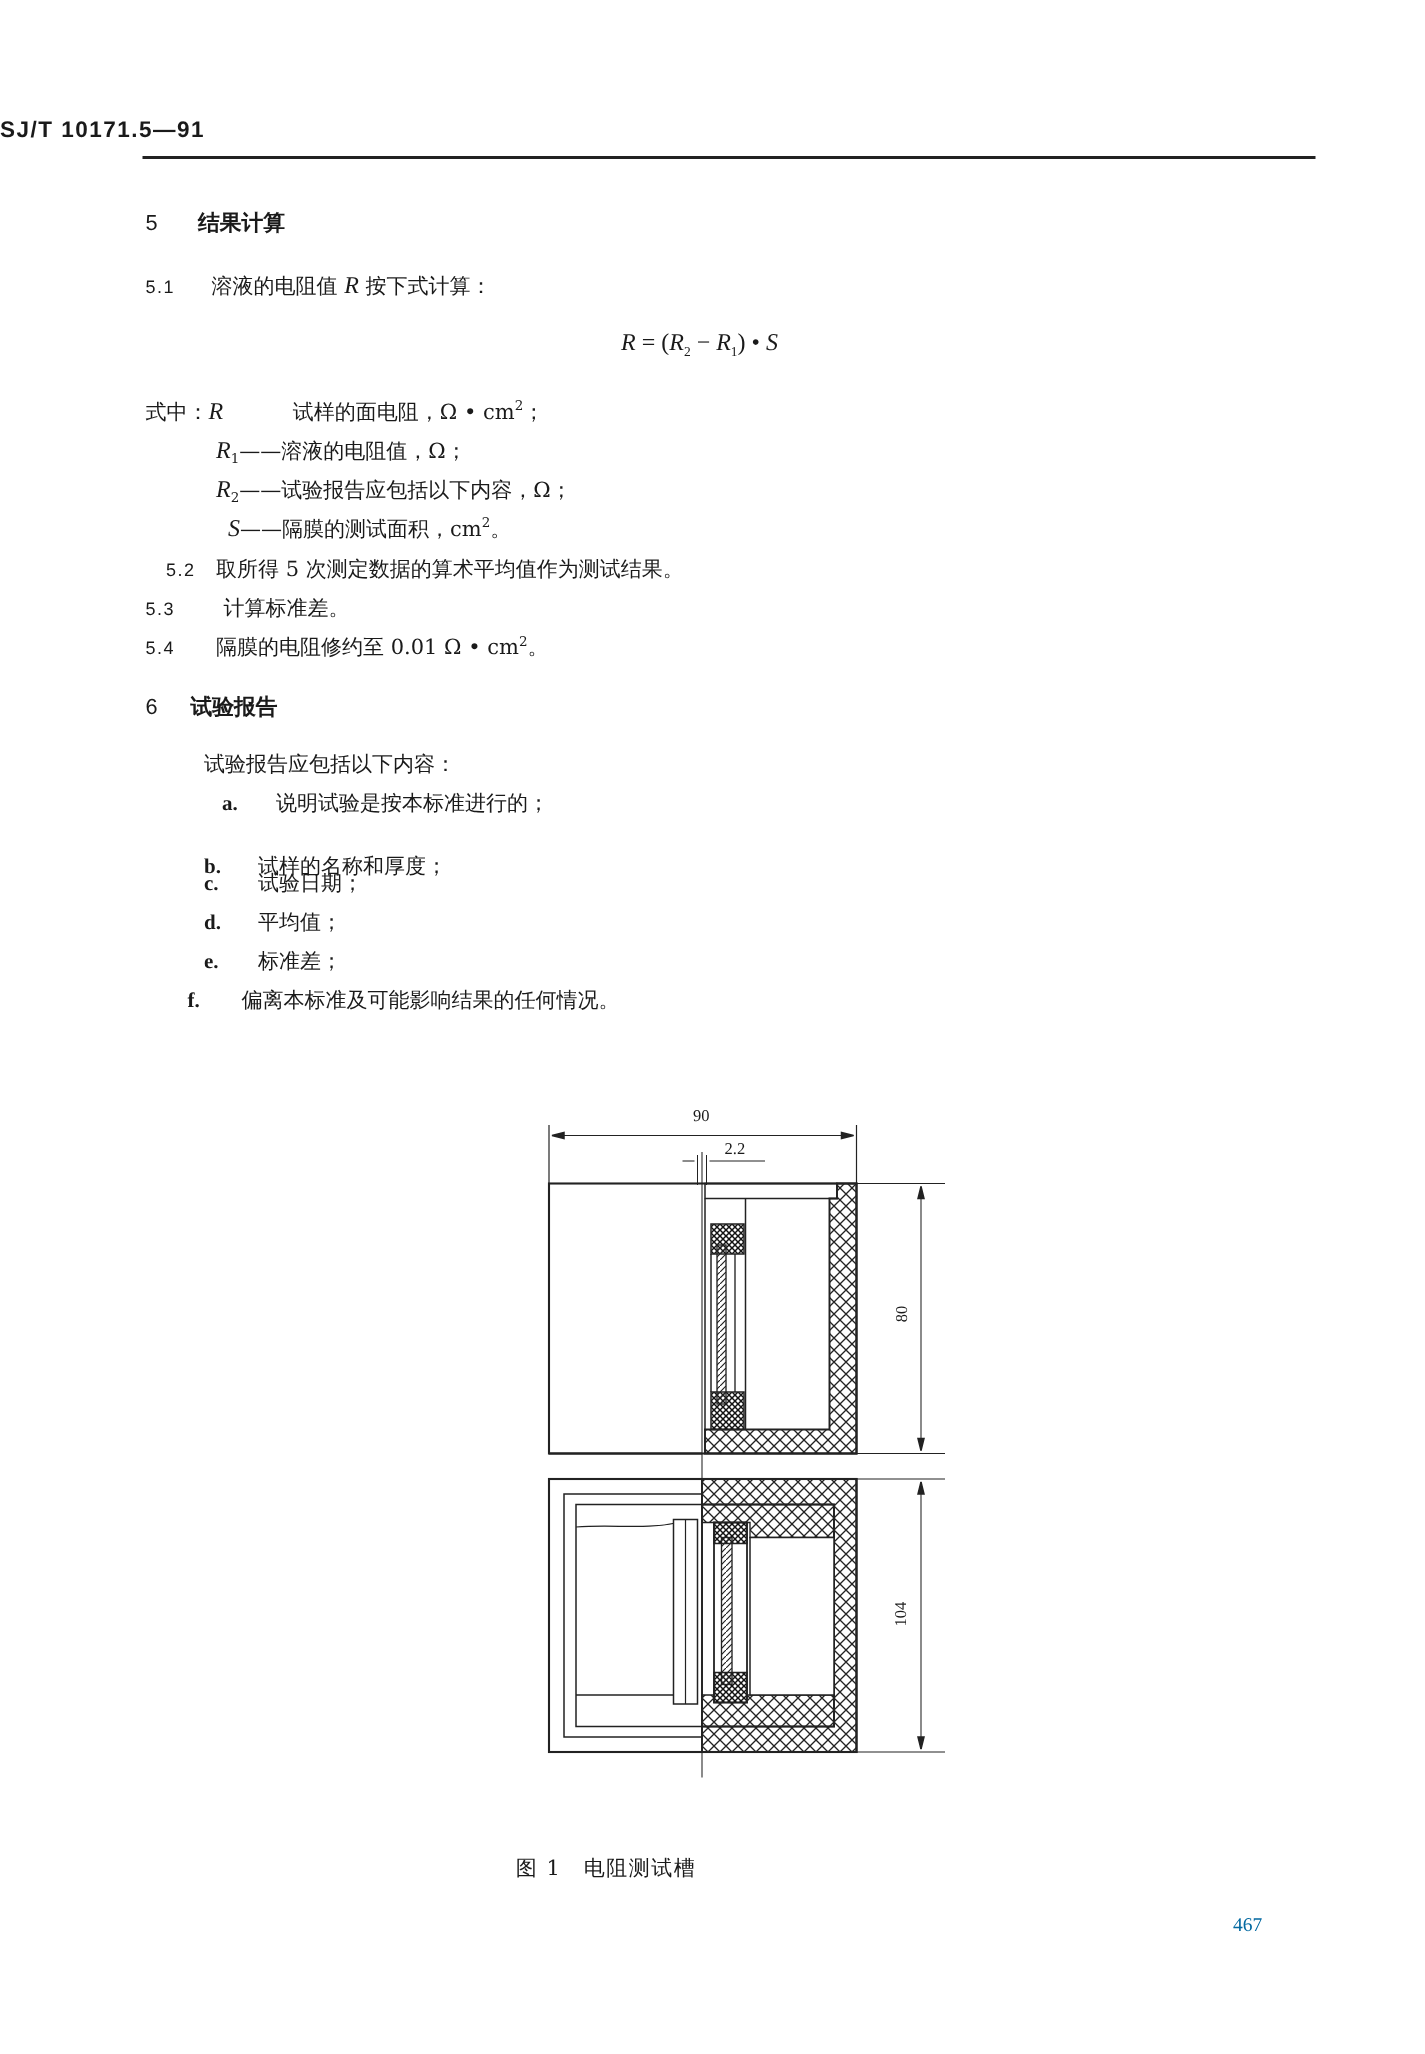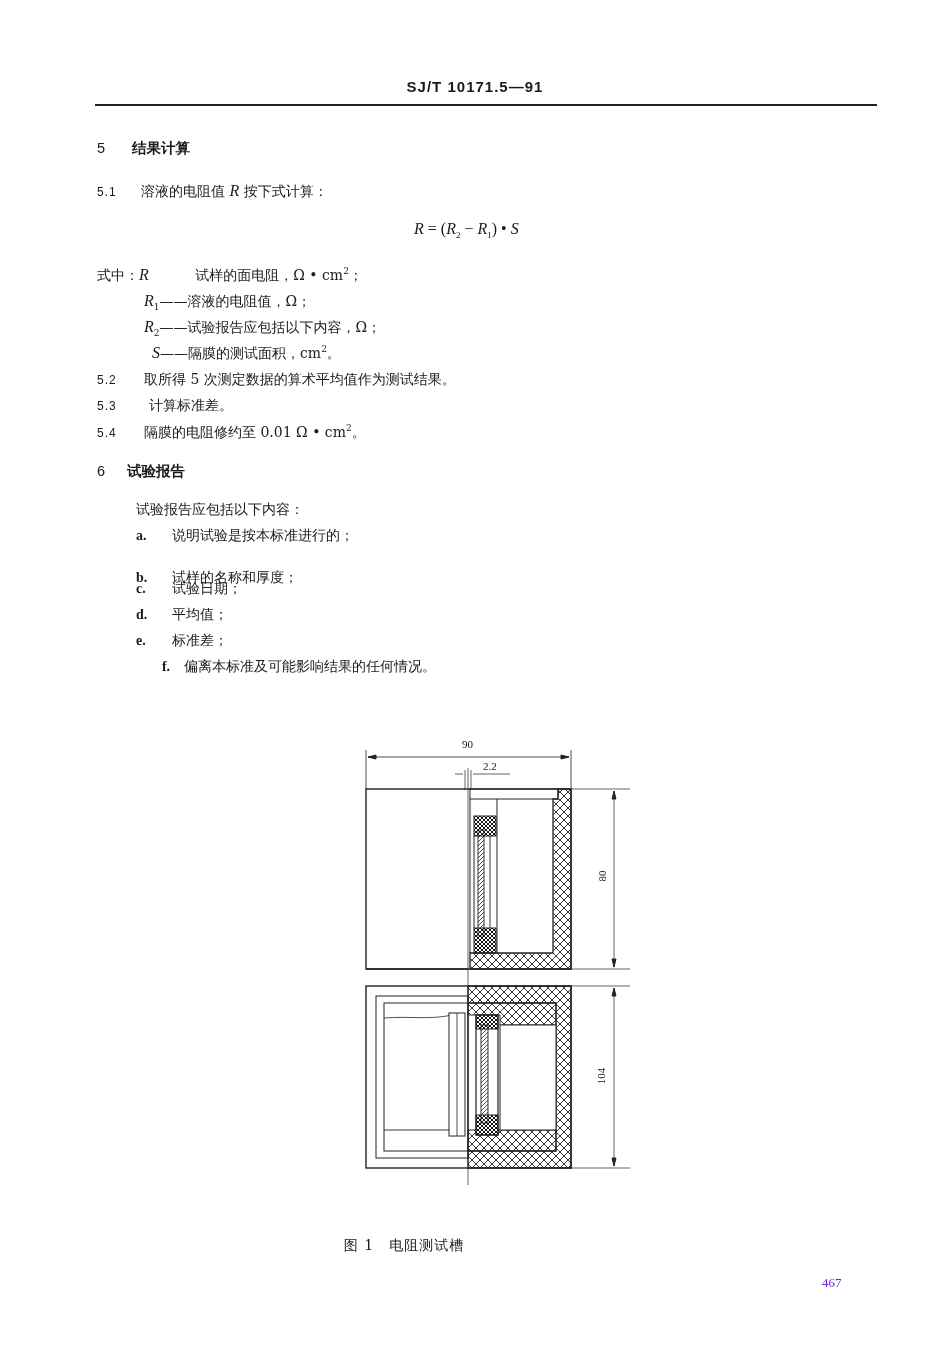--- a/index.html
+++ b/index.html
@@ -1,32 +1,32 @@
 <!DOCTYPE html>
 <html><head>
 <meta charset="utf-8">
 <style>
   html, body { margin:0; padding:0; background:#ffffff; }
   body { width:950px; height:1369px; position:relative; overflow:hidden;
          font-family:"DejaVu Serif","Liberation Serif",serif; color:#1a1a1a; }
   .abs { position:absolute; white-space:nowrap; }
-  .header-code { top:78px; left:0; width:950px; text-align:center; font-family:"Liberation Sans","DejaVu Sans",sans-serif;
+  .header-code { top:78px; left:0; width:950px; font-family:"Liberation Sans","DejaVu Sans",sans-serif;
                  font-size:15px; font-weight:bold; letter-spacing:1px; }
   .header-rule { position:absolute; left:95px; top:104px; width:782px; height:2px; background:#222; }
   .h-sec { font-size:14.5px; font-weight:bold; font-family:"DejaVu Sans","Liberation Sans",sans-serif; }
   .h-num { display:inline-block; width:35px; font-family:"Liberation Sans",sans-serif; font-weight:normal; }
   .txt { font-size:14px; }
   .num { display:inline-block; font-family:"Liberation Sans",sans-serif; font-size:12px; letter-spacing:1px; }
   .it { font-style:italic; font-family:"Liberation Serif","DejaVu Serif",serif; font-size:16px; }
   sub, sup { font-size:9px; }
   .formula { left:414px; top:220px; font-family:"Liberation Serif",serif; font-size:16px; }
   .def-row { font-size:14px; }
   .lbl { display:inline-block; font-weight:bold; font-family:"Liberation Serif",serif; width:36px; font-size:14px; }
   .caption { top:1237px; left:0; width:808px; text-align:center; font-size:14px; letter-spacing:1px; }
-  .pageno { top:1275px; left:822px; font-size:13px; color:#6d28d9; font-family:"Liberation Serif",serif; }
+  .pageno { top:1275px; left:822px; font-size:13px; color:#0369a1; font-family:"Liberation Serif",serif; }
 </style>
 </head>
 <body>
 
 <div class="abs header-code">SJ/T 10171.5—91</div>
 <div class="header-rule"></div>
 
 <div class="abs h-sec" style="left:97px; top:139px;">
   <span class="h-num">5</span><span>结果计算</span>
 </div>
@@ -48,52 +48,52 @@
 <div class="abs def-row" style="left:144px; top:292px;">
   <span class="it">R</span><sub>1</sub><span>——</span><span>溶液的电阻值，Ω；</span>
 </div>
 <div class="abs def-row" style="left:144px; top:318px;">
   <span class="it">R</span><sub>2</sub><span>——</span><span>试验报告应包括以下内容，Ω；</span>
 </div>
 <div class="abs def-row" style="left:152px; top:344px;">
   <span class="it">S</span><span>——</span><span>隔膜的测试面积，cm</span><sup>2</sup><span>。</span>
 </div>
 
-<div class="abs txt" style="left:97px; top:371px;">
+<div class="abs txt" style="left:97px; top:371px;text-align:center;">
   <span class="num" style="width:47px;">5.2</span><span>取所得 5 次测定数据的算术平均值作为测试结果。</span>
 </div>
 <div class="abs txt" style="left:97px; top:397px;">
   <span class="num" style="width:52px;">5.3</span><span>计算标准差。</span>
 </div>
 <div class="abs txt" style="left:97px; top:423px;">
   <span class="num" style="width:47px;">5.4</span><span>隔膜的电阻修约至 0.01 Ω • cm</span><sup>2</sup><span>。</span>
 </div>
 
 <div class="abs h-sec" style="left:97px; top:462px;">
   <span class="h-num" style="width:30px;">6</span><span>试验报告</span>
 </div>
 
 <div class="abs txt" style="left:136px; top:501px;">试验报告应包括以下内容：</div>
 
-<div class="abs txt" style="left:136px; top:527px;">
+<div class="abs txt" style="left:148px; top:527px;">
   <span class="lbl">a.</span><span>说明试验是按本标准进行的；</span>
 </div>
 <div class="abs txt" style="left:136px; top:553px;margin-top:16px;">
   <span class="lbl">b.</span><span>试样的名称和厚度；</span>
 </div>
 <div class="abs txt" style="left:136px; top:580px;">
   <span class="lbl">c.</span><span>试验日期；</span>
 </div>
 <div class="abs txt" style="left:136px; top:606px;">
   <span class="lbl">d.</span><span>平均值；</span>
 </div>
 <div class="abs txt" style="left:136px; top:632px;">
   <span class="lbl">e.</span><span>标准差；</span>
 </div>
-<div class="abs txt" style="left:148px; top:658px;text-align:center;">
+<div class="abs txt" style="left:125px; top:658px;">
   <span class="lbl">f.</span><span>偏离本标准及可能影响结果的任何情况。</span>
 </div>
 
 <svg class="abs" style="left:0; top:0;" width="950" height="1369">
   <defs>
     <pattern id="xhatch" patternUnits="userSpaceOnUse" width="8" height="8">
       <path d="M0,0 L8,8 M8,0 L0,8" stroke="#222" stroke-width="0.9"></path>
     </pattern>
     <pattern id="dhatch" patternUnits="userSpaceOnUse" width="4" height="4">
       <path d="M0,4 L4,0" stroke="#222" stroke-width="0.8"></path>

